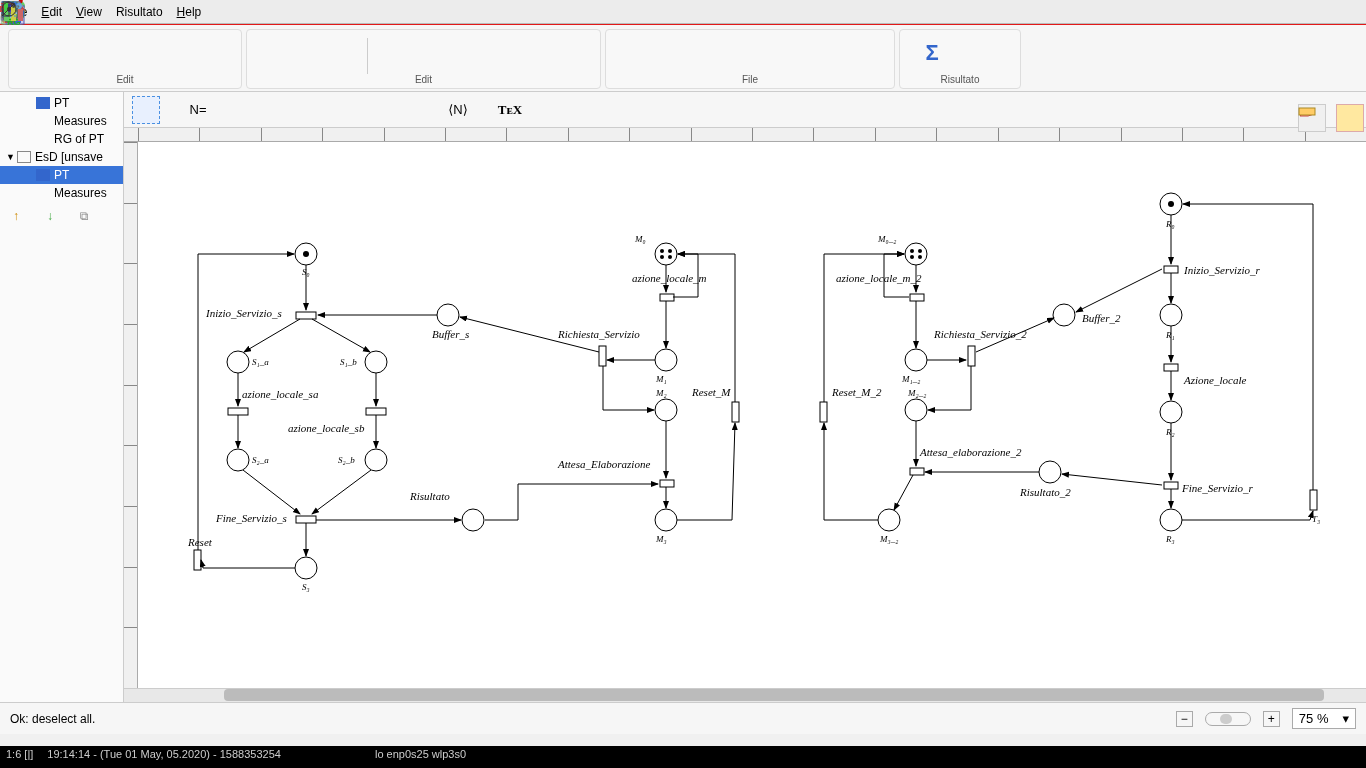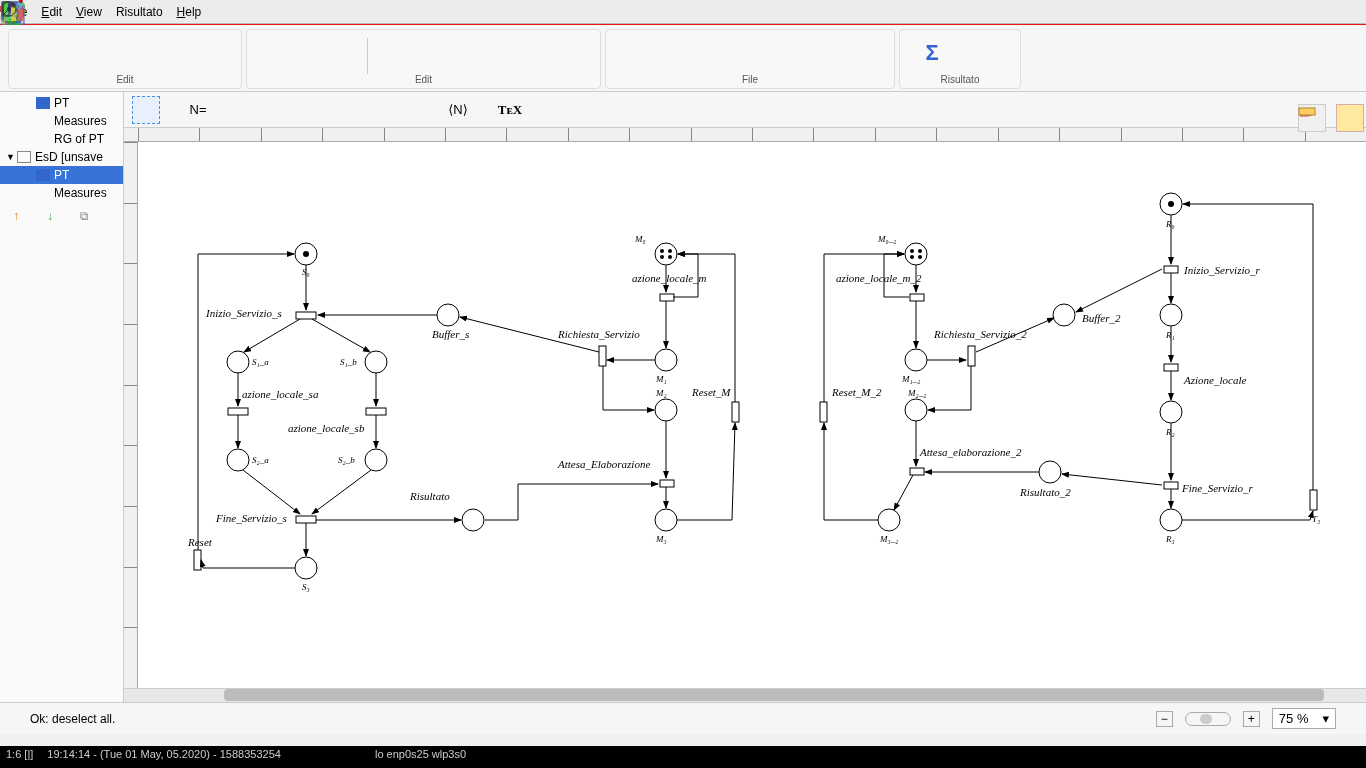--- a/index.html
+++ b/index.html
@@ -26,21 +26,21 @@
 .toolitem { width: 28px; height: 28px; display: flex; align-items: center; justify-content: center; cursor: pointer; font-size: 13px; }
 .toolitem.sel { border: 1px dashed #4a90e2; background: #e8f0fe; }
 .rulerh { height: 14px; background: #f0f0f0; border-bottom: 1px solid #aaa; display: flex; }
 .rulerh div { flex: 1; border-left: 1px solid #888; font-size: 8px; padding-left: 1px; }
 .canvaswrap { flex: 1; display: flex; }
 .rulerv { width: 14px; background: #f0f0f0; border-right: 1px solid #aaa; display: flex; flex-direction: column; }
 .rulerv div { flex: 1; border-top: 1px solid #888; }
 .canvas { flex: 1; background: #fff; position: relative; overflow: hidden; }
 .scrollh { height: 14px; background: #e8e8e8; border-top: 1px solid #ccc; display: flex; }
 .scrollh .thumb { margin-left: 100px; width: 1100px; height: 12px; background: #bbb; border-radius: 4px; }
-.statusbar { height: 32px; border-top: 1px solid #ccc; display: flex; align-items: center; padding: 0 30px; font-size: 12px; background: #f6f6f6; }
+.statusbar { height: 32px; border-top: 1px solid #ccc; display: flex; align-items: center; padding: 0 10px; font-size: 12px; background: #f6f6f6; }
 .statusbar .right { margin-left: auto; display: flex; align-items: center; gap: 12px; }
 .zoomsel { border: 1px solid #aaa; padding: 2px 6px; font-size: 13px; display: flex; align-items: center; background: #fff; }
 .osbar { height: 28px; background: #000; color: #ccc; font-size: 11px; font-family: monospace; padding: 2px 6px; display: flex; gap: 14px; white-space: nowrap; margin-top: 12px; }
 svg { position: absolute; top: 0; left: 0; }
 .pl { fill: #fff; stroke: #000; stroke-width: 1; }
 .tk { fill: #000; }
 .tr { fill: #fff; stroke: #000; stroke-width: 1; }
 .ar { fill: none; stroke: #000; stroke-width: 1; marker-end: url(#ah); }
 .lb { font-family: serif; font-style: italic; font-size: 11px; fill: #000; }
 .lbs { font-size: 9px; }

